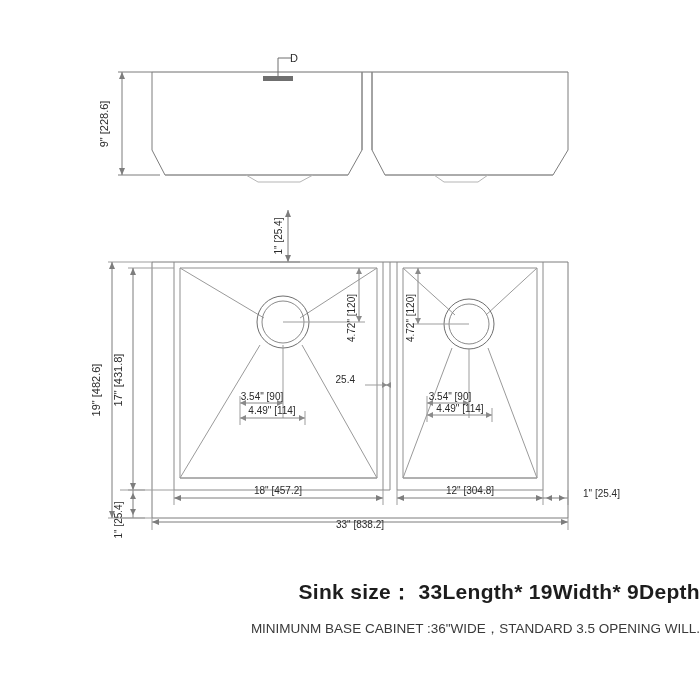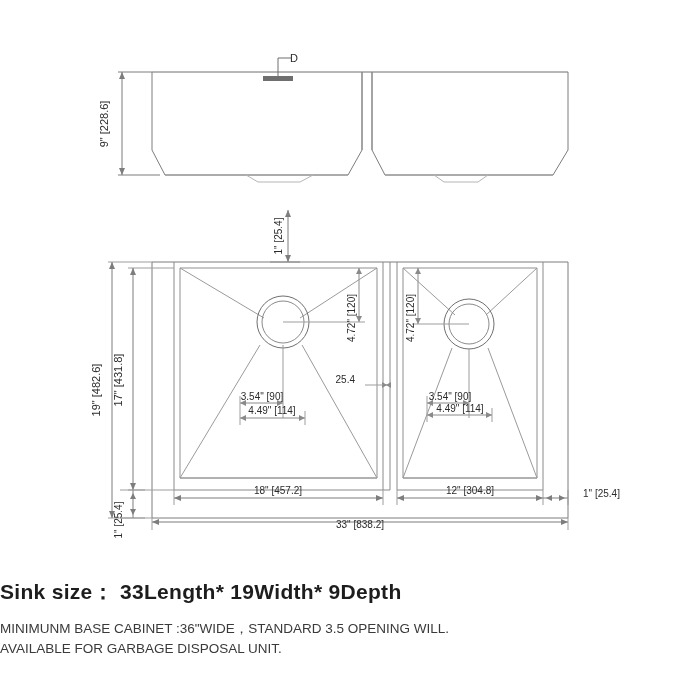--- a/index.html
+++ b/index.html
@@ -24,21 +24,21 @@
   svg.drawing {
     position: absolute;
     left: 0; top: 0;
     width: 700px;
     height: 700px;
   }
   .cap {
     position: absolute;
     left: 0;
     width: 700px;
-    text-align: left;
+    text-align: right;
   }
   .cap-title {
     top: 578px;
     font-size: 21px;
     font-weight: bold;
     letter-spacing: .3px;
     color: #1d1d1d;
   }
   .cap-sub1 {
     top: 620px;
@@ -256,15 +256,14 @@
       <text x="414" y="318" font-size="10" text-anchor="middle" transform="rotate(-90 414 318)">4.72" [120]</text>
 
       <text x="450" y="400" font-size="10" text-anchor="middle">3.54" [90]</text>
 
       <text x="460" y="412" font-size="10" text-anchor="middle">4.49" [114]</text>
     </g>
   </svg>
 
   <div class="cap cap-title">Sink size： 33Length* 19Width* 9Depth</div>
   <div class="cap cap-sub1">MINIMUNM BASE CABINET :36"WIDE，STANDARD 3.5 OPENING WILL.</div>
-  <div class="cap cap-sub2">AVAILABLE FOR GARBAGE DISPOSAL UNIT.</div>
 
 </div>
 
 </body></html>

